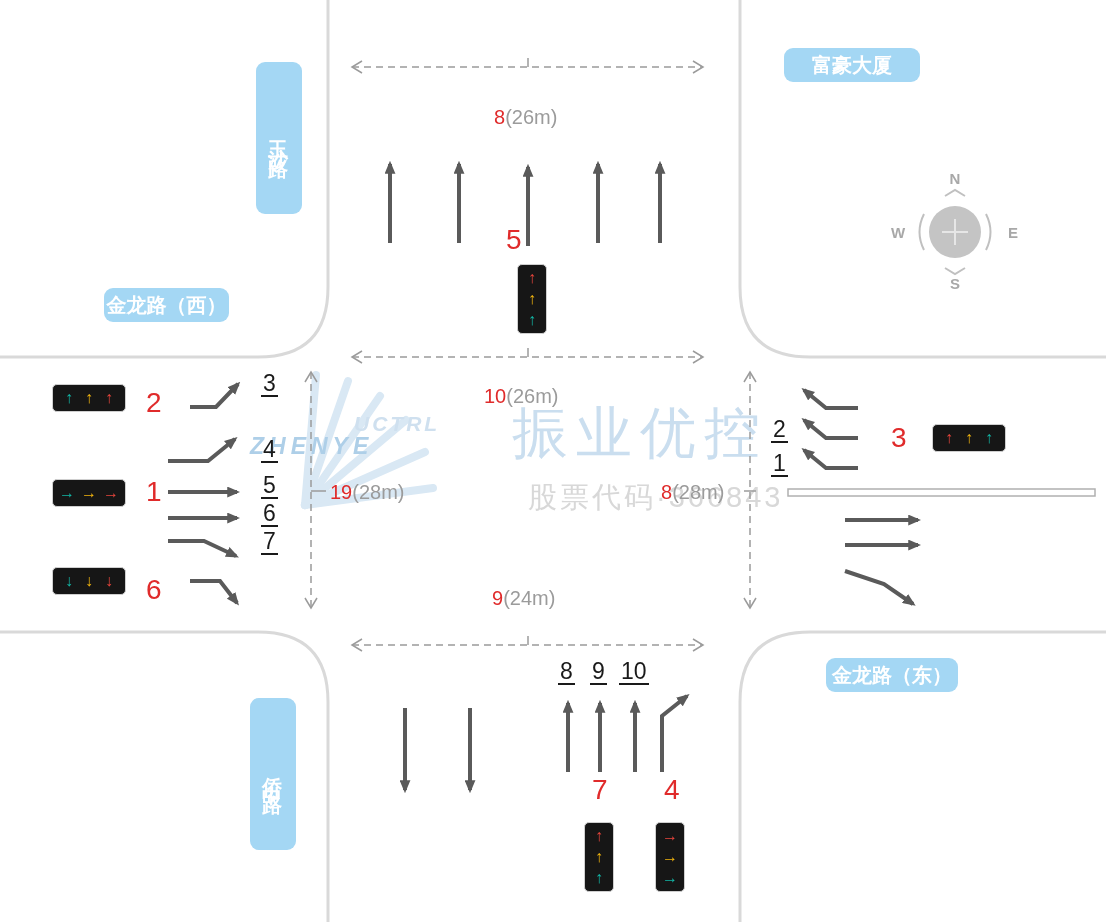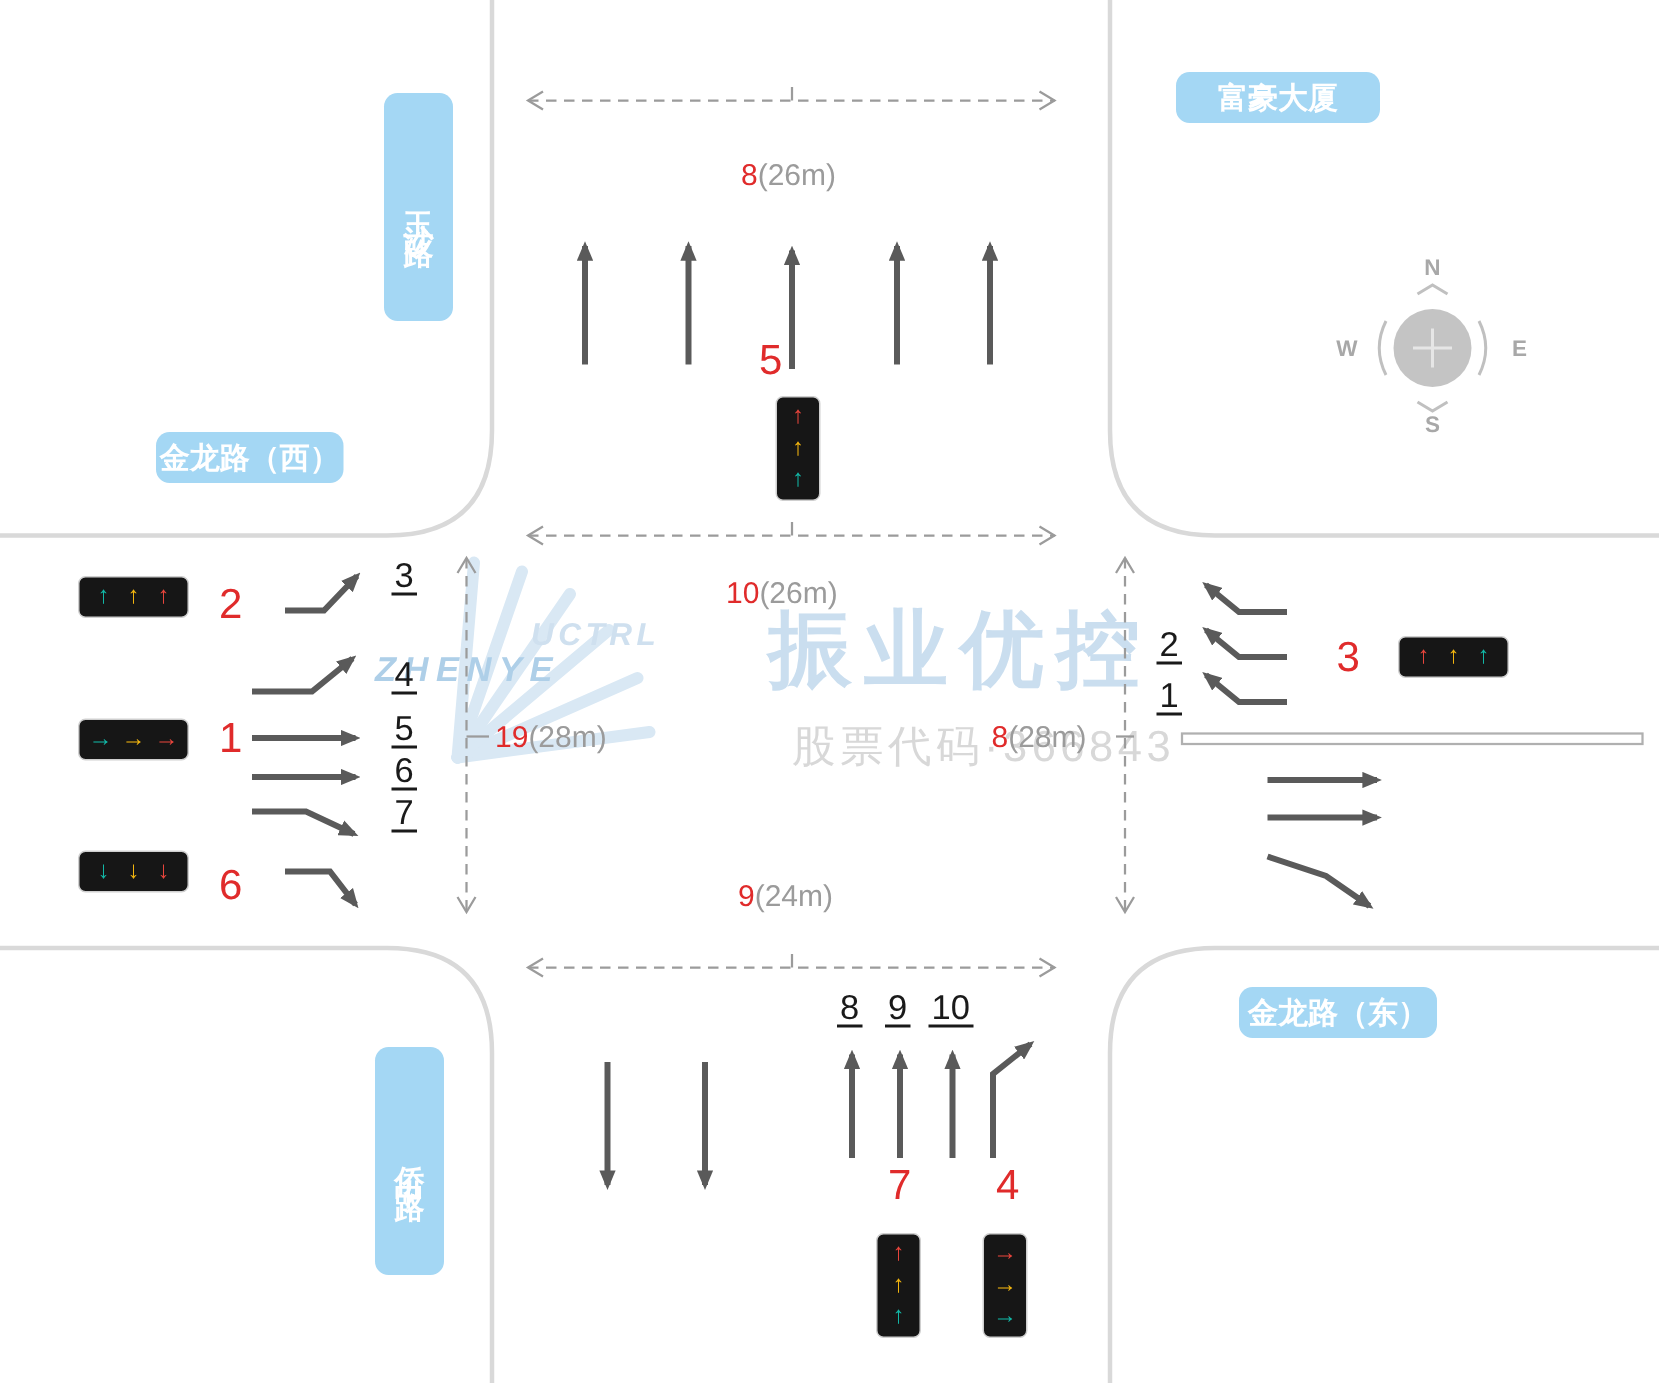--- a/index.html
+++ b/index.html
@@ -1,20 +1,20 @@
 <!DOCTYPE html>
 <html><head>
 <meta charset="utf-8">
 <style>
   html,body{margin:0;padding:0;background:#fff}
   .canvas{position:relative;width:1106px;height:922px;background:#fff;overflow:hidden;
           font-family:"Liberation Sans",sans-serif}
   .layer{position:absolute;left:0;top:0;z-index:1}
   .wm-svg{position:absolute;left:0;top:0;z-index:0}
-  .wm-brand{position:absolute;z-index:0;left:512px;top:396px;font-size:56px;font-weight:700;
+  .wm-brand{position:absolute;z-index:0;left:512px;top:396px;font-size:56px;font-weight:400;
             color:#cadeef;letter-spacing:8px;white-space:nowrap}
   .wm-stock{position:absolute;z-index:0;left:528px;top:478px;font-size:29px;color:#d8d8d8;
             letter-spacing:3px;white-space:nowrap}
   .wm-z{position:absolute;z-index:0;left:250px;top:433px;font-size:23px;font-weight:700;
         font-style:italic;color:#aecfe8;letter-spacing:5px}
   .wm-u{position:absolute;z-index:0;left:354px;top:412px;font-size:21px;font-weight:700;
         font-style:italic;color:#cfe0ef;letter-spacing:3px}
   .rlabel{position:absolute;z-index:2;background:#a4d7f4;color:#fff;font-weight:700;font-size:20px;
           border-radius:9px;display:flex;align-items:center;justify-content:center;white-space:nowrap}
   .rlabel.vert{writing-mode:vertical-rl;text-orientation:upright;letter-spacing:9px;white-space:normal}

